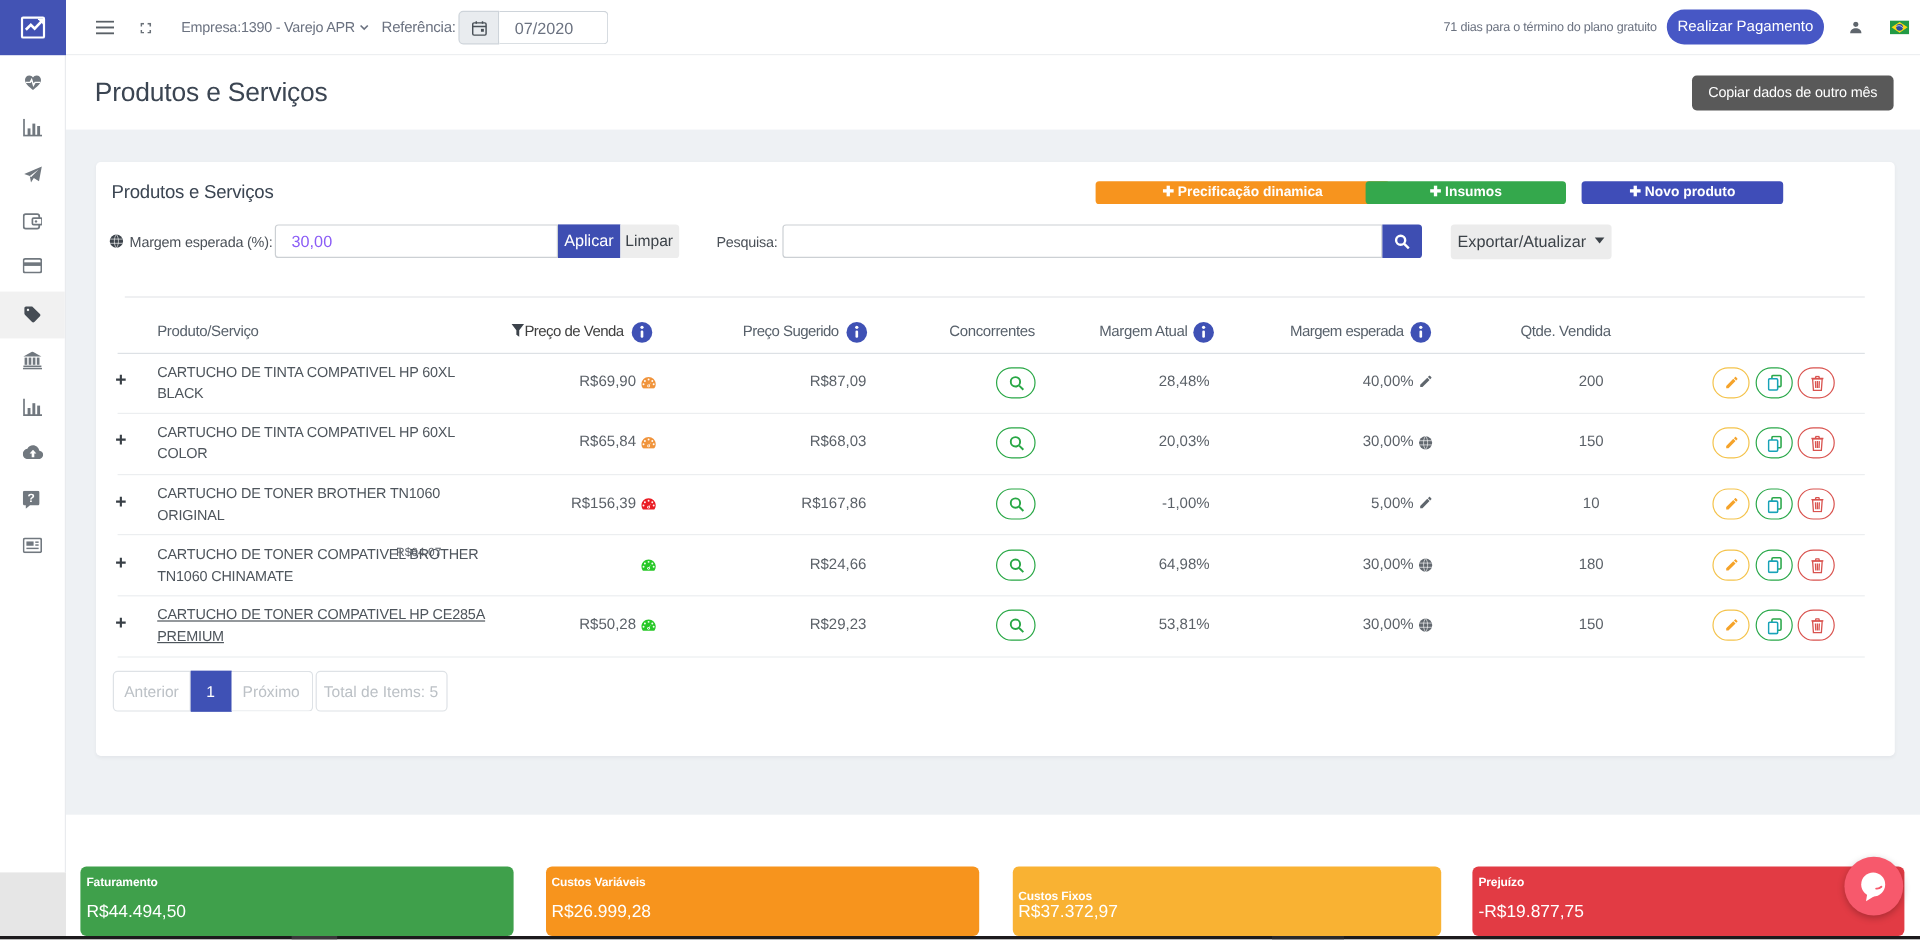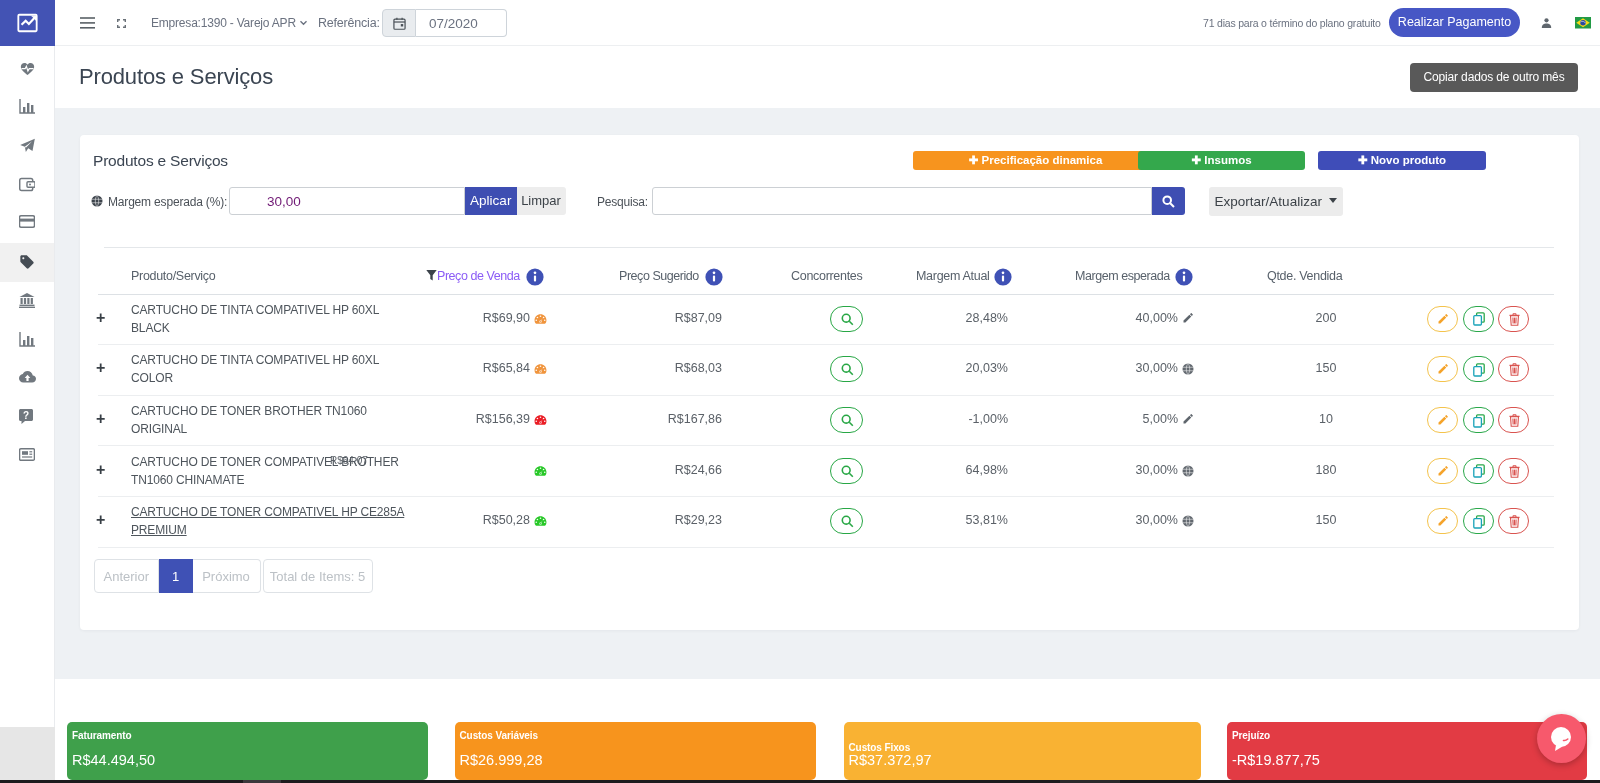--- a/index.html
+++ b/index.html
@@ -146,38 +146,38 @@
 <div class="abs txt" style="left:93px;top:152px;font-size:15.5px;letter-spacing:-0.2px;color:#3b4552;">Produtos e Serviços</div>
 <div class="abs txt" style="left:877px;top:150.5px;width:245px;height:19px;background:#f7941e;border-radius:3px;color:#fff;font-size:11.5px;font-weight:bold;text-align:center;line-height:19px;margin-left:36px;">✚ Precificação dinamica</div>
 <div class="abs txt" style="left:1138px;top:150.5px;width:167px;height:19px;background:#34a84c;border-radius:3px;color:#fff;font-size:11.5px;font-weight:bold;text-align:center;line-height:19px;">✚ Insumos</div>
 <div class="abs txt" style="left:1318px;top:150.5px;width:168px;height:19px;background:#3f4db8;border-radius:3px;color:#fff;font-size:11.5px;font-weight:bold;text-align:center;line-height:19px;">✚ Novo produto</div>
 <svg class="abs" style="left:91px;top:195px;" width="12" height="12" viewBox="0 0 24 24">
     <circle cx="12" cy="12" r="11" fill="#3c434b"></circle>
     <path d="M1.5 8.5 H22.5 M1.5 15.5 H22.5 M12 1 C7.5 5.5 7.5 18.5 12 23 M12 1 C16.5 5.5 16.5 18.5 12 23" stroke="#fff" stroke-width="1.1" fill="none"></path>
   </svg>
 <div class="abs txt" style="left:108px;top:194.5px;font-size:12px;letter-spacing:-0.18px;color:#4b5158;">Margem esperada (%):</div>
 <div class="abs" style="left:229px;top:187px;width:236px;height:28px;background:#fff;border:1px solid #ccd0d4;border-radius:3px 0 0 3px;"></div>
-<div class="abs txt" style="left:243px;top:194px;font-size:13.5px;color:#701a75;margin-left:24px;">30,00</div>
+<div class="abs txt" style="left:243px;top:194px;font-size:13.5px;color:#8b5cf6;">30,00</div>
 <div class="abs txt" style="left:465px;top:187px;width:51.5px;height:28px;background:#3e4eb2;color:#fff;font-size:13.5px;text-align:center;line-height:28px;">Aplicar</div>
 <div class="abs txt" style="left:516.5px;top:187px;width:49px;height:28px;background:#ededed;color:#3c4248;font-size:13px;text-align:center;line-height:28px;border-radius:0 3px 3px 0;">Limpar</div>
 <div class="abs txt" style="left:597px;top:194.5px;font-size:12px;letter-spacing:-0.2px;color:#4b5158;">Pesquisa:</div>
 <div class="abs" style="left:652px;top:187px;width:500px;height:28px;background:#fff;border:1px solid #ccd0d4;border-radius:3px 0 0 3px;"></div>
 <div class="abs" style="left:1152px;top:187px;width:33px;height:28px;background:#3e4eb2;border-radius:0 3px 3px 0;">
     <svg class="abs" style="left:10px;top:8px;" width="13" height="13" viewBox="0 0 13 13" fill="none" stroke="#fff" stroke-width="2">
       <circle cx="5.2" cy="5.2" r="3.8"></circle>
       <line x1="8.2" y1="8.2" x2="12" y2="12"></line>
     </svg>
   </div>
 <div class="abs txt" style="left:1209px;top:187px;width:134px;height:29px;background:#ececec;border-radius:3px;color:#3c4248;font-size:13.5px;text-align:center;line-height:29px;">Exportar/Atualizar &nbsp;<span style="display:inline-block;vertical-align:middle;margin-top:-3px;width:0;height:0;border-left:4.5px solid transparent;border-right:4.5px solid transparent;border-top:5px solid #3c4248;"></span></div>
 <div class="abs" style="left:104px;top:246.5px;width:1450px;height:1px;background:#e4e7ea;"></div>
 <div class="abs txt" style="left:131px;top:269px;font-size:12.5px;letter-spacing:-0.3px;color:#58616b;">Produto/Serviço</div>
 <svg class="abs" style="left:426px;top:270px;" width="11" height="11" viewBox="0 0 11 11">
     <path fill="#3c434b" d="M0.3 0 H10.7 L6.7 5.2 V10.6 L4.3 9 V5.2 Z"></path>
   </svg>
-<div class="abs txt" style="left:437px;top:269px;font-size:12.5px;letter-spacing:-0.45px;color:#8b5cf6;">Preço de Venda</div>
+<div class="abs txt" style="left:437px;top:269px;font-size:12.5px;letter-spacing:-0.45px;color:#404040;">Preço de Venda</div>
 <svg class="abs" style="left:526px;top:267.5px;" width="18" height="18" viewBox="0 0 18 18">
     <circle cx="9" cy="9" r="8.6" fill="#3f51b5"></circle>
     <rect x="7.9" y="7.5" width="2.2" height="6" rx="1" fill="#fff"></rect>
     <circle cx="9" cy="4.8" r="1.35" fill="#fff"></circle>
   </svg>
 <div class="abs txt" style="left:619px;top:269px;font-size:12.5px;letter-spacing:-0.45px;color:#58616b;">Preço Sugerido</div>
 <svg class="abs" style="left:705px;top:267.5px;" width="18" height="18" viewBox="0 0 18 18">
     <circle cx="9" cy="9" r="8.6" fill="#3f51b5"></circle>
     <rect x="7.9" y="7.5" width="2.2" height="6" rx="1" fill="#fff"></rect>
     <circle cx="9" cy="4.8" r="1.35" fill="#fff"></circle>

